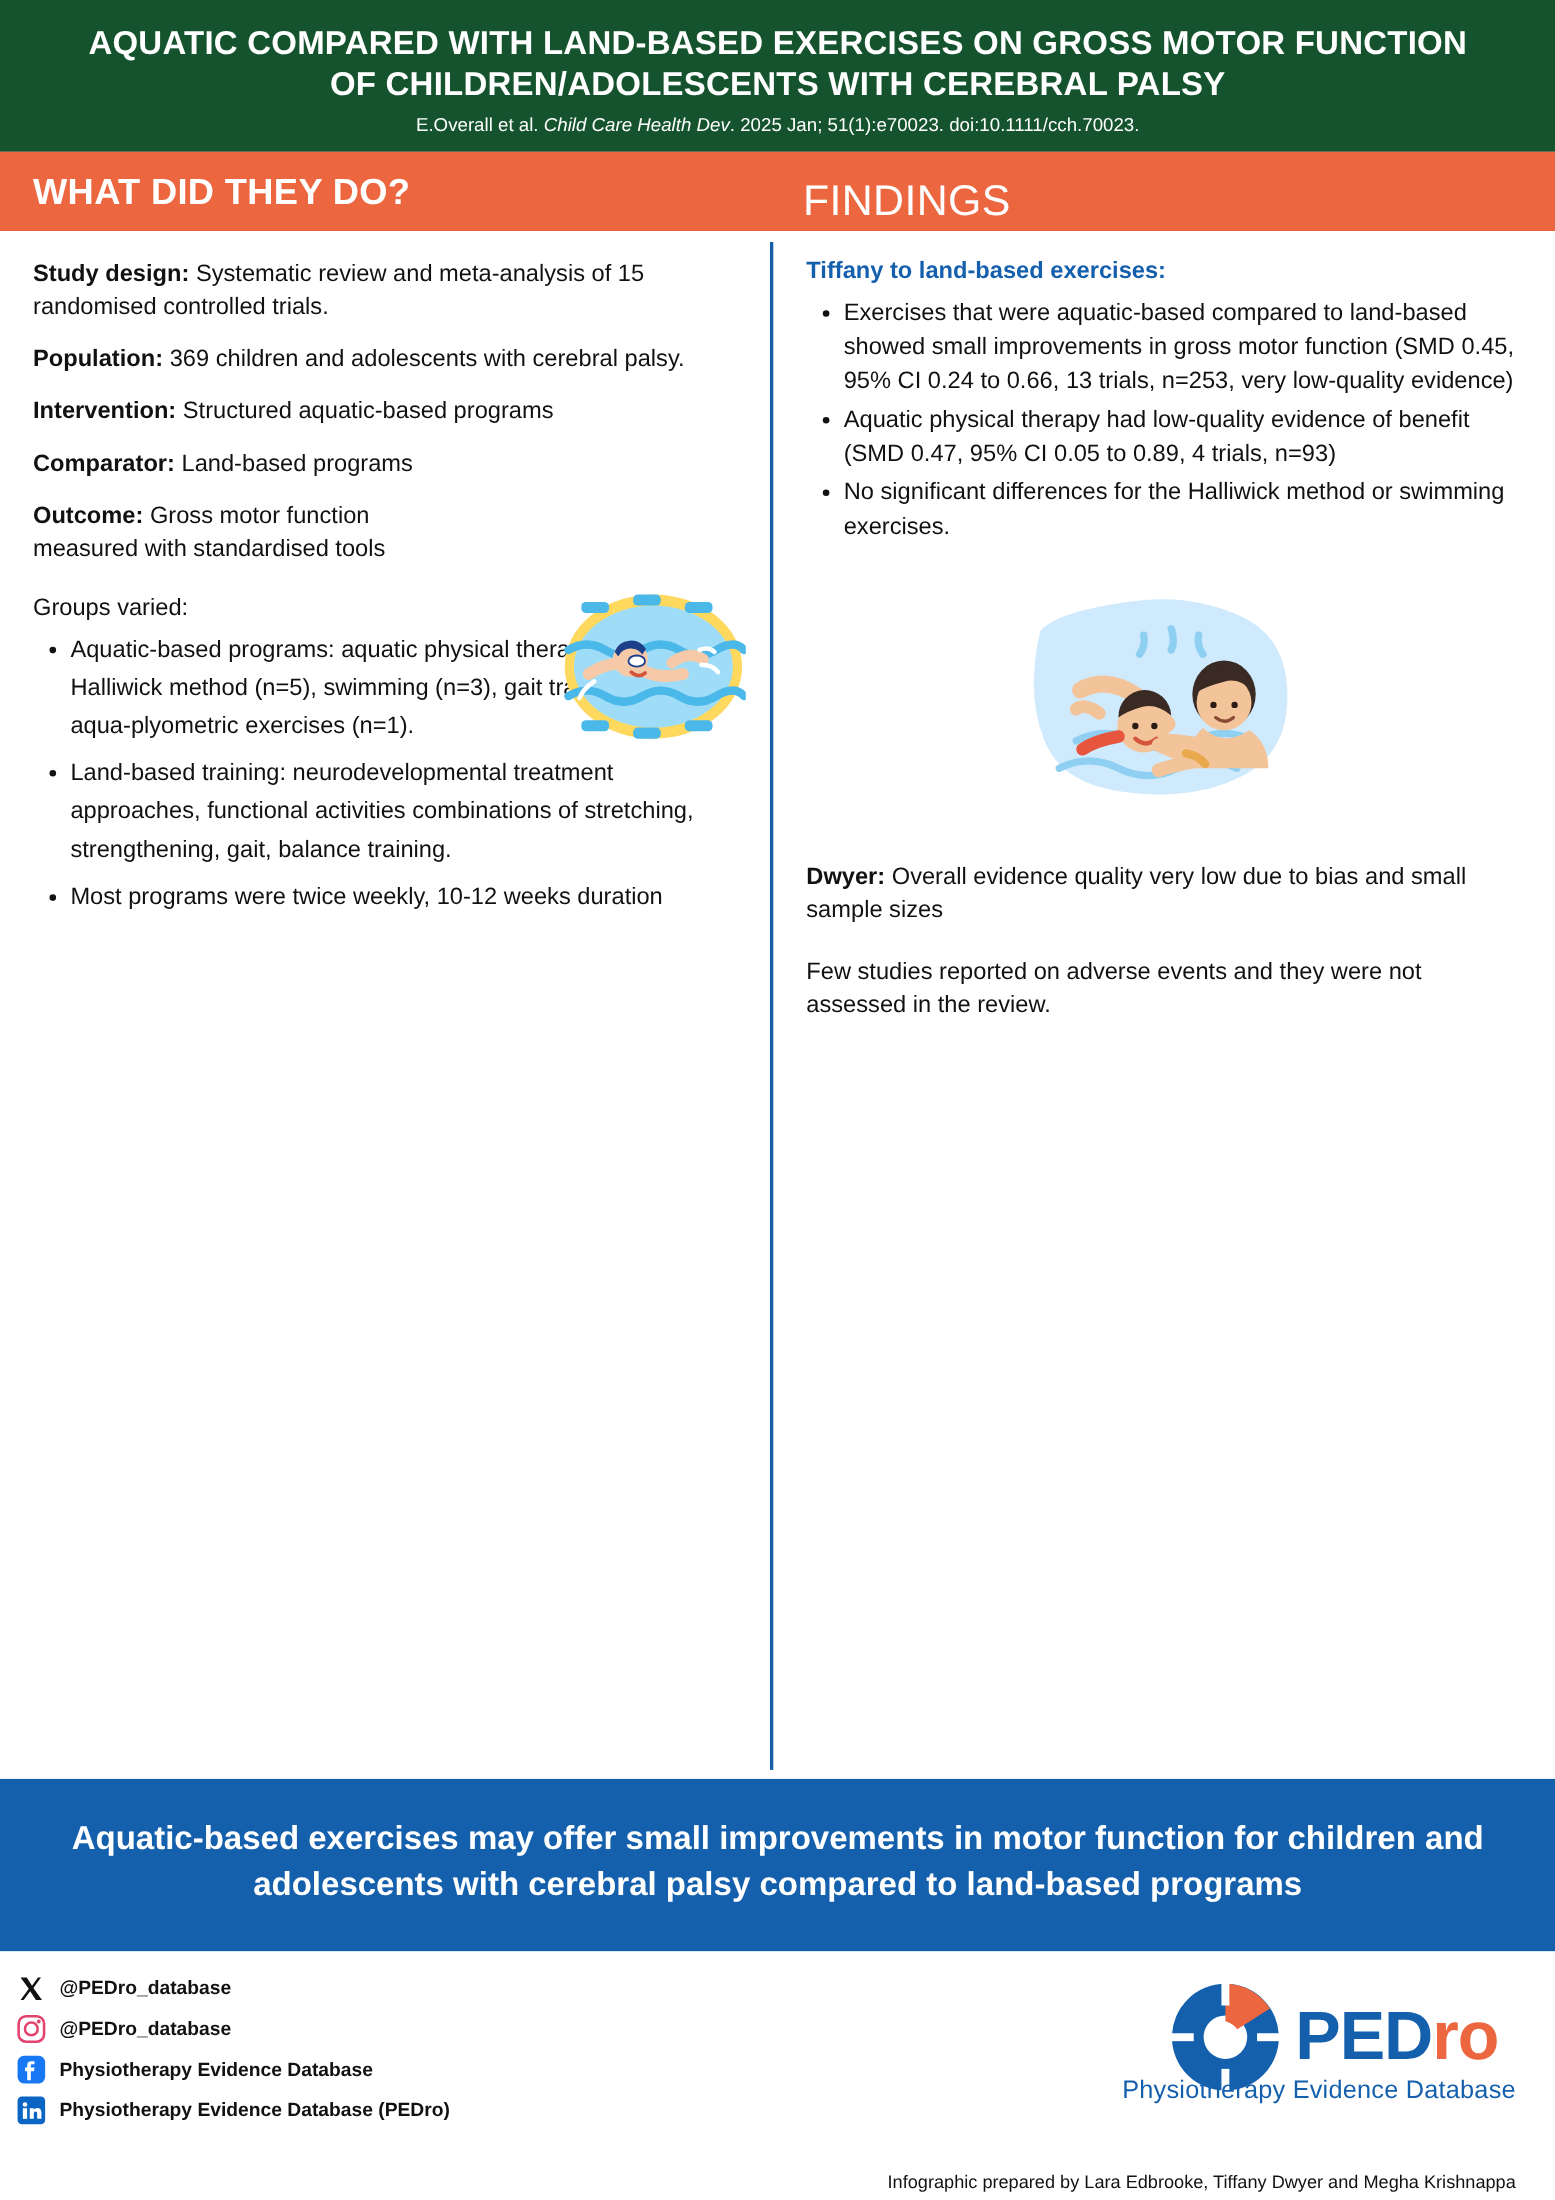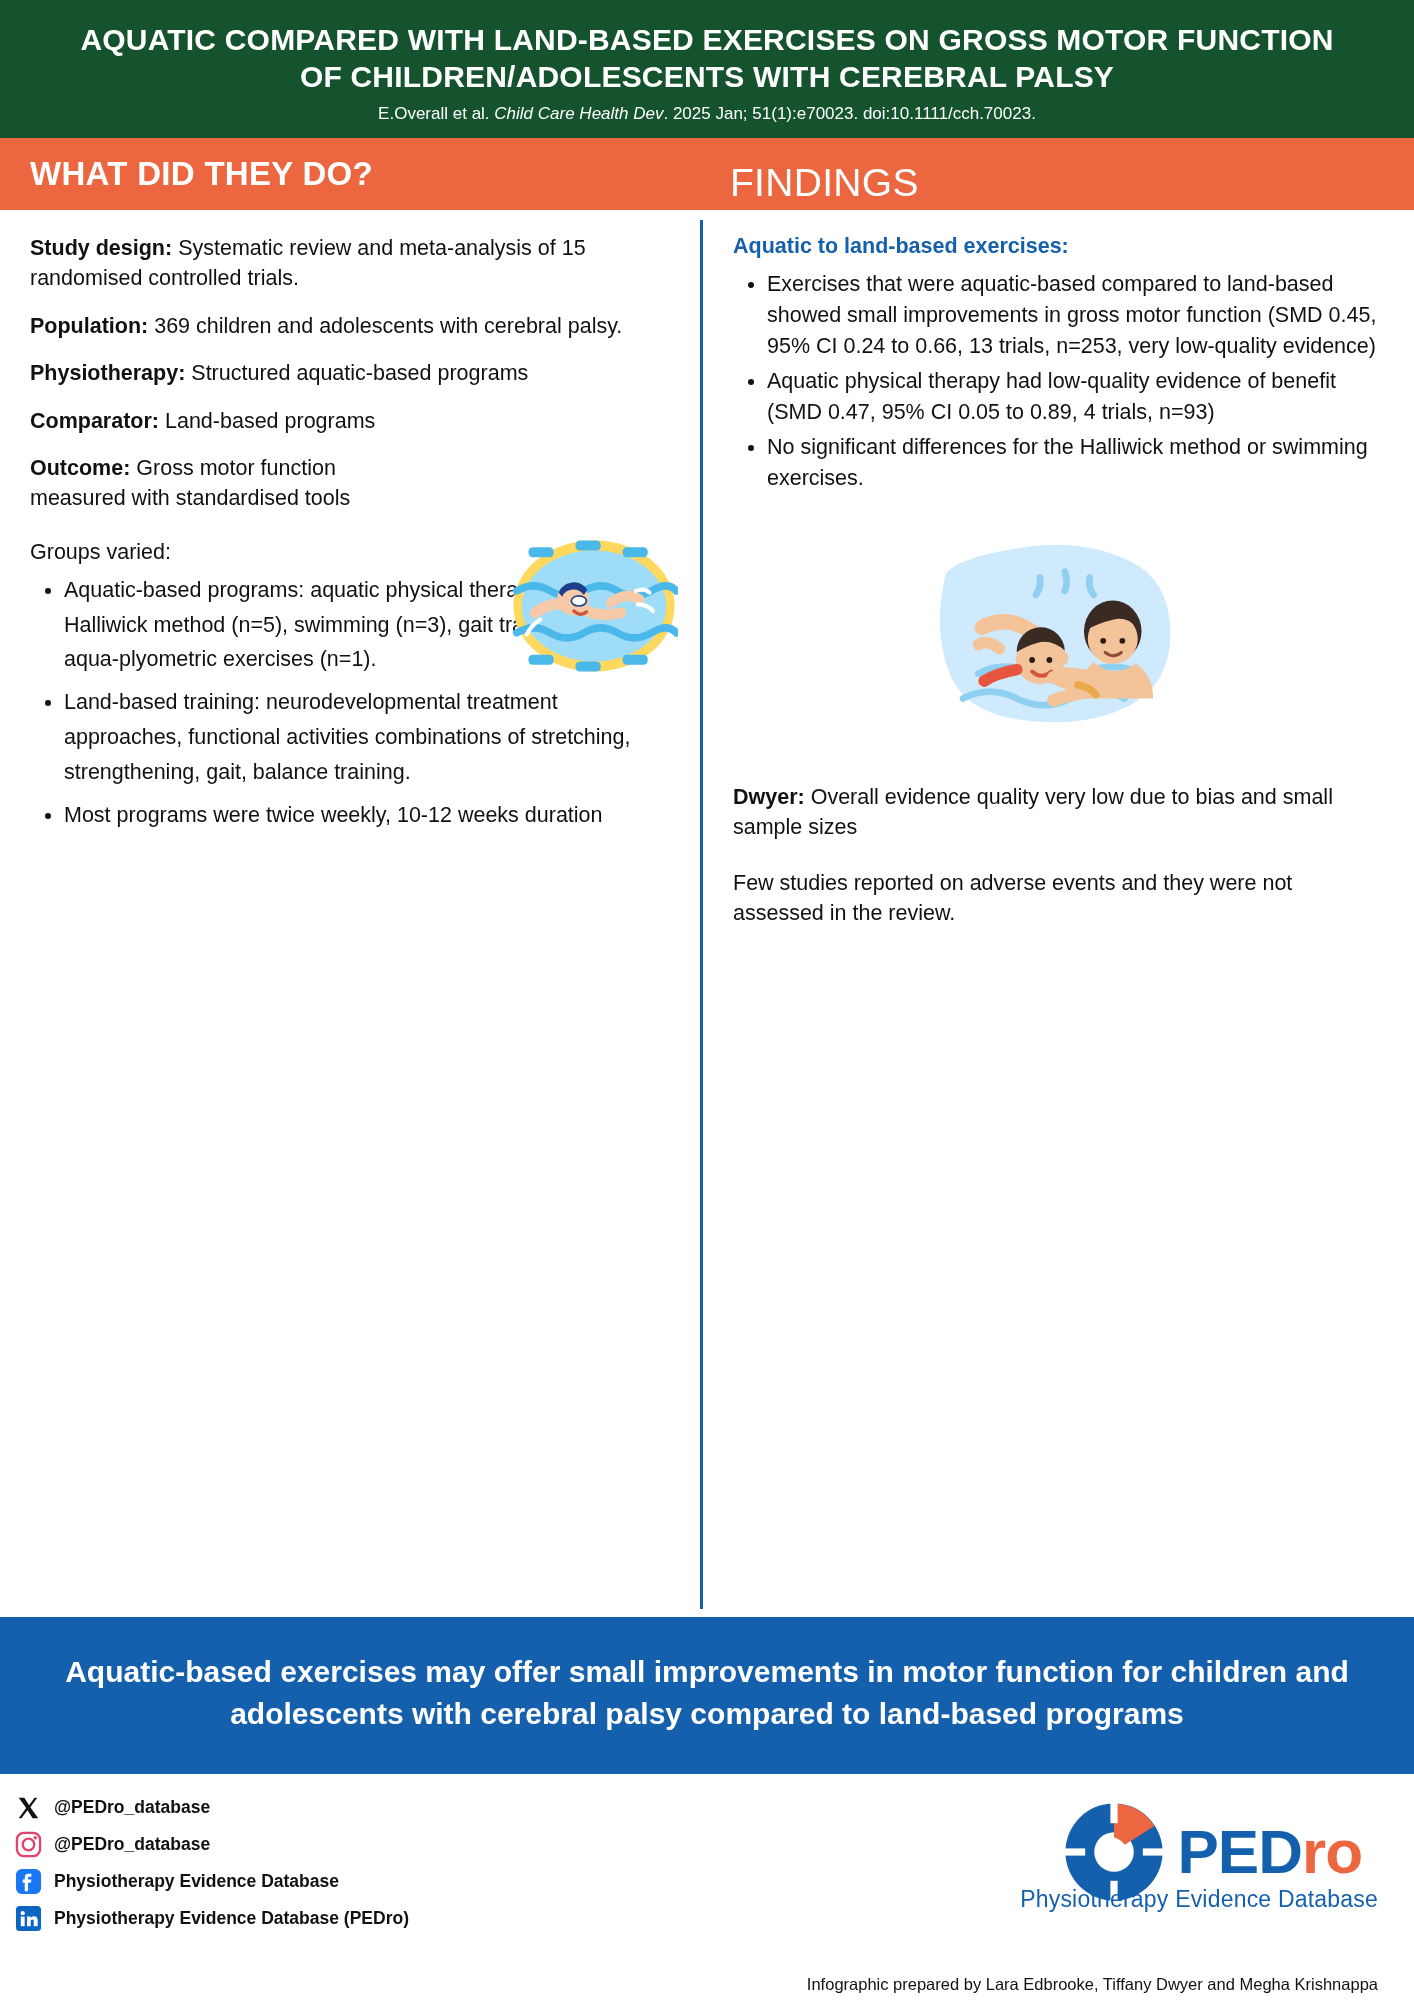--- a/index.html
+++ b/index.html
@@ -244,21 +244,21 @@
 
       <p class="para">
         <b>Study design:</b><span> Systematic review and meta-analysis of 15 randomised controlled trials.</span>
       </p>
 
       <p class="para">
         <b>Population:</b><span> 369 children and adolescents with cerebral palsy.</span>
       </p>
 
       <p class="para">
-        <b>Physiotherapy:</b><span> Structured aquatic-based programs</span>
+        <b>Intervention:</b><span> Structured aquatic-based programs</span>
       </p>
 
       <p class="para">
         <b>Comparator:</b><span> Land-based programs</span>
       </p>
 
       <p class="para" style="max-width:400px;">
         <b>Outcome:</b><span> Gross motor function measured with standardised tools</span>
       </p>
 
@@ -289,21 +289,21 @@
       <ul class="bullets loose">
         <li>Aquatic-based programs: aquatic physical therapy (n=5), Halliwick method (n=5), swimming (n=3), gait training (n=1), aqua-plyometric exercises (n=1).</li>
         <li>Land-based training: neurodevelopmental treatment approaches, functional activities combinations of stretching, strengthening, gait, balance training.</li>
         <li>Most programs were twice weekly, 10-12 weeks duration</li>
       </ul>
     </div>
 
     <div class="divider"></div>
 
     <div class="col-right">
-      <div class="subhead">Aquatic to land-based exercises:</div>
+      <div class="subhead">Tiffany to land-based exercises:</div>
 
       <ul class="bullets">
         <li>Exercises that were aquatic-based compared to land-based showed small improvements in gross motor function (SMD 0.45, 95% CI 0.24 to 0.66, 13 trials, n=253, very low-quality evidence)</li>
         <li>Aquatic physical therapy had low-quality evidence of benefit (SMD 0.47, 95% CI 0.05 to 0.89, 4 trials, n=93)</li>
         <li>No significant differences for the Halliwick method or swimming exercises.</li>
       </ul>
 
       <svg class="kids-img" viewBox="0 0 280 250">
         <path d="M22 60 q-14 60 4 104 q16 40 72 48 q70 10 118 -16 q40 -22 40 -74 q0 -56 -44 -76 q-48 -22 -104 -14 q-72 10 -86 28 z" fill="#cfeafc"></path>
         <path d="M56 164 q28 -14 56 0 t56 0 t56 0" stroke="#8fd0f2" stroke-width="7" fill="none" stroke-linecap="round"></path>

